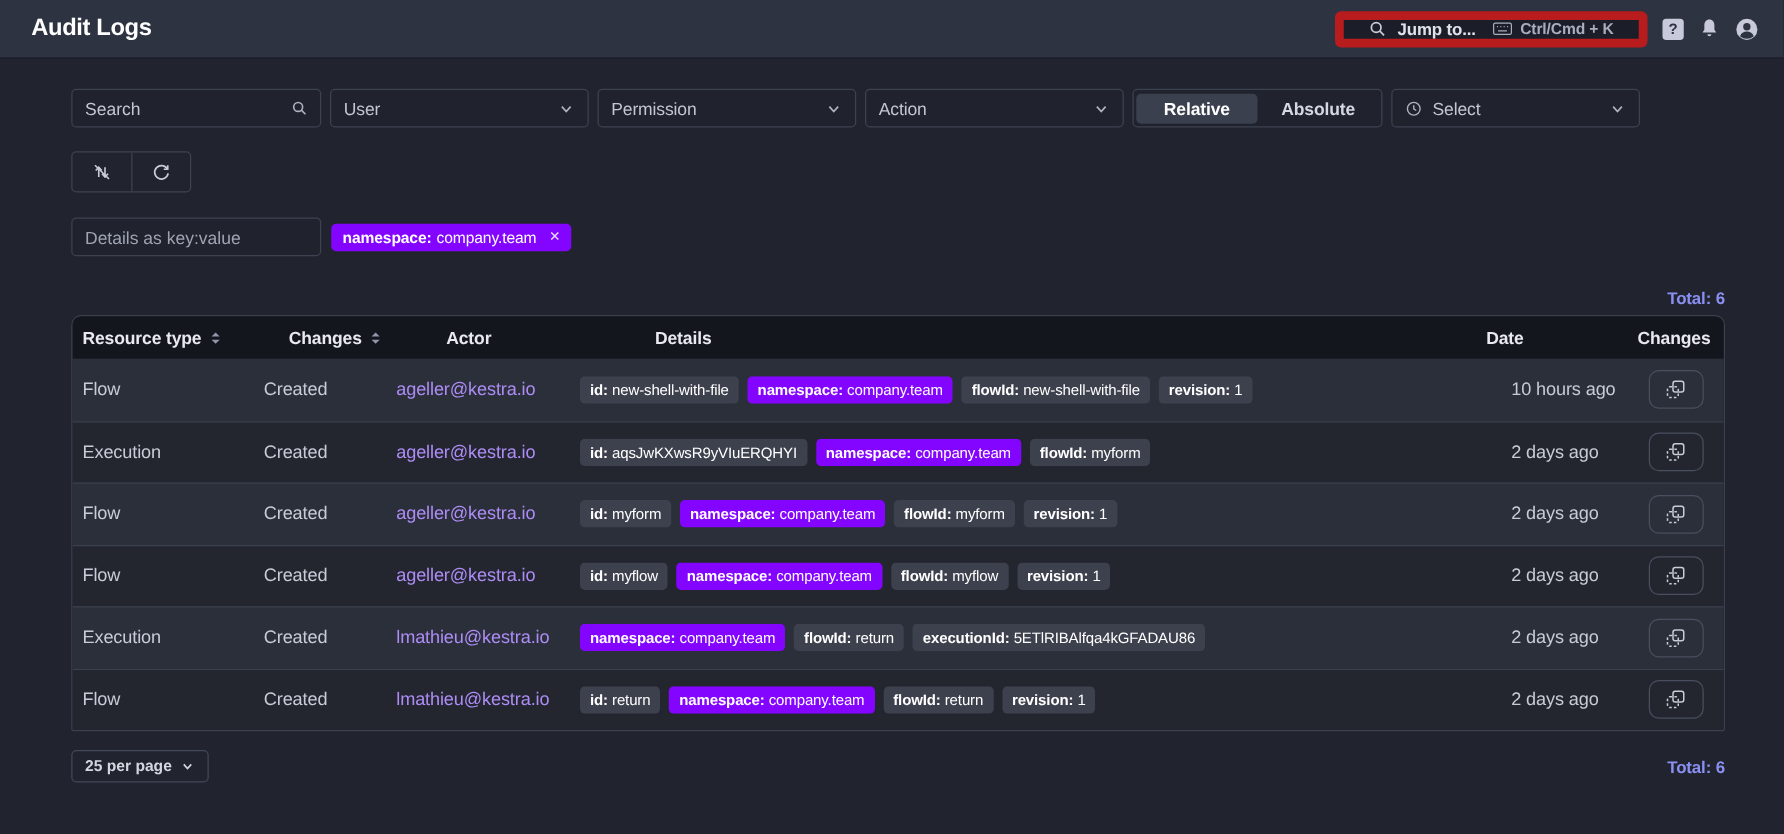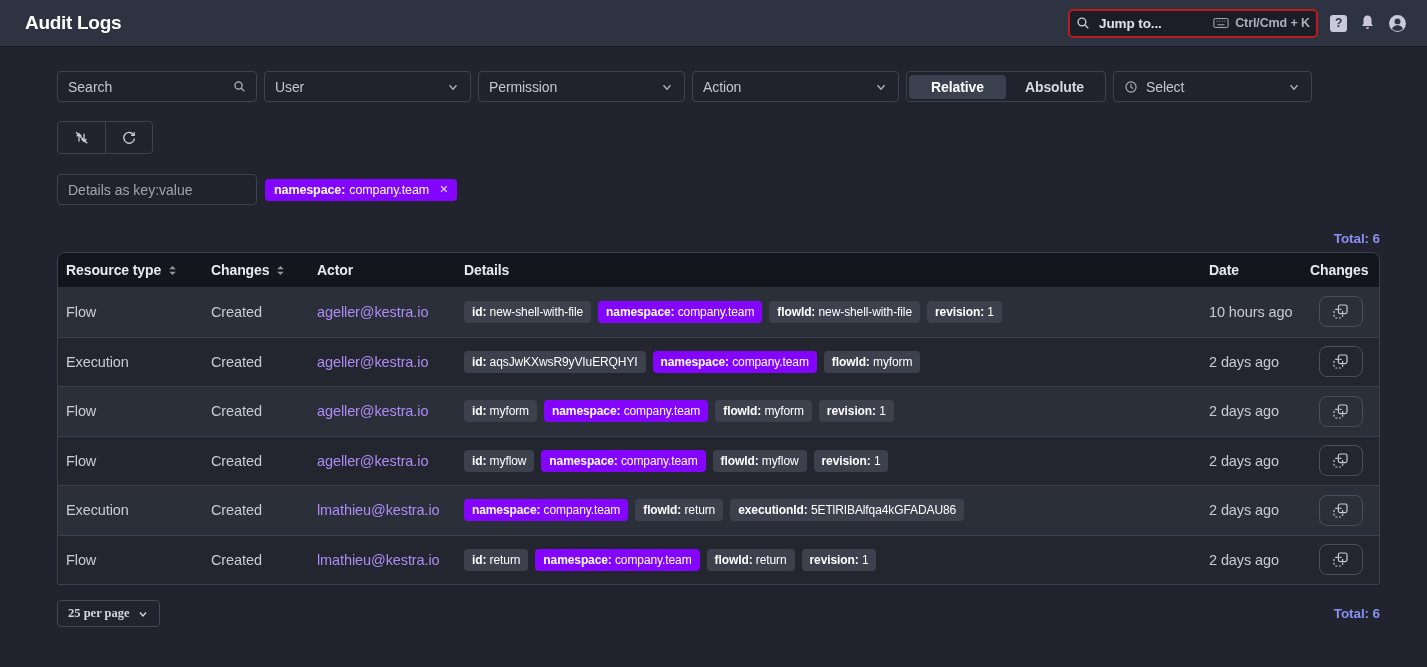--- a/index.html
+++ b/index.html
@@ -10,22 +10,22 @@
     letter-spacing:-0.1px;
   }
   
   .topbar {
     height:47px; background:#2D3340; display:flex; align-items:center;
     padding:0 20px 0 25px; border-bottom:1px solid #161922;
   }
   .topbar-title { font-size:19px; font-weight:bold; color:#FFFFFF; letter-spacing:-0.3px; }
   .topbar-right { margin-left:auto; display:flex; align-items:center; gap:12px; }
   .jump-box {
-    width:250px; height:29px; background:#1B1E28; border:2px solid #b91c1c;
-    border-radius:5px; display:flex; align-items:center; padding:0 6px; cursor:pointer;
+    width:250px; height:29px; background:#1B1E28; border:7px solid #b91c1c;
+    border-radius:5px; display:flex; align-items:center; padding:0 20px; cursor:pointer;
   }
   .jump-box .jump-text { color:#DFE2EA; font-weight:600; font-size:13.5px; margin-left:9px; }
   .jump-box .jump-shortcut { margin-left:auto; display:flex; align-items:center; gap:6px; color:#A9AEBF; font-size:12.5px; font-weight:600; }
   .tb-icon { display:flex; align-items:center; justify-content:center; cursor:pointer; }
   .help-box {
     width:17px; height:17px; border-radius:3px; background:#C9C9DC; color:#2D3340;
     font-size:12px; font-weight:bold; display:flex; align-items:center; justify-content:center;
   }
   
   .content { padding:24px 47px 0 57px; }
@@ -65,21 +65,21 @@
   .filter-tag {
     margin-left:8px; background:#8405FF; color:#FFFFFF; border-radius:4px;
     padding:4px 9px; font-size:12.5px; display:flex; align-items:center; gap:4px;
   }
   .filter-tag b { font-weight:bold; }
   .tag-close { cursor:pointer; font-size:11px; margin-left:6px; color:#E8D9FF; }
   .total-top { margin:26px 0 6px; text-align:right; color:#8A8FF2; font-size:13.5px; font-weight:600; }
   
   .table { border:1px solid #3B404E; border-radius:8px 8px 2px 2px; overflow:hidden; }
   .tgrid { display:grid; grid-template-columns:145px 106px 147px 1fr 101px 77px; align-items:center; }
-  .thead { background:#14161E; height:34px; color:#E8EAF0; font-weight:bold; font-size:14px; }
+  .thead { background:#14161E; height:34px; color:#E8EAF0; font-weight:bold; font-size:14px;gap:20px; }
   .thead .cell { display:flex; align-items:center; gap:5px; padding-left:8px; }
   .trow { height:49.5px; font-size:14.5px; }
   .trow:nth-child(odd) { background:#2B2F3A; }
   .trow:nth-child(even) { background:#23262F; }
   .trow + .trow { border-top:1px solid #3B404E; }
   .cell { padding-left:8px; }
   .cell.actor a { color:#AD8CF5; text-decoration:none; cursor:pointer; }
   .cell.details { display:flex; gap:7px; align-items:center; overflow:hidden; }
   .badge {
     background:#3D414E; color:#FFFFFF; border-radius:4px; padding:4px 8px;
@@ -91,21 +91,21 @@
   .copy-btn {
     width:44px; height:31px; margin:0 auto; background:transparent;
     border:1px solid #4A4F5F; border-radius:8px; cursor:pointer;
     display:flex; align-items:center; justify-content:center;
   }
   
   .footer-row { margin-top:15px; display:flex; align-items:center; justify-content:space-between; }
   .per-page {
     border:1px solid #42475A; border-radius:4px; background:transparent; color:#D4D7E0;
     font-size:12.5px; font-weight:600; padding:5px 10px; display:flex; align-items:center; gap:7px;
-    cursor:pointer; font-family:Liberation Serif, serif;
+    cursor:pointer; font-family:Liberation Sans, sans-serif;
   }
   .total-bottom { color:#8A8FF2; font-size:13.5px; font-weight:600; }
   svg { display:block; }
 </style>
 </head>
 <body>
 
 <header class="topbar">
   <div class="topbar-title">Audit Logs</div>
   <div class="topbar-right">

